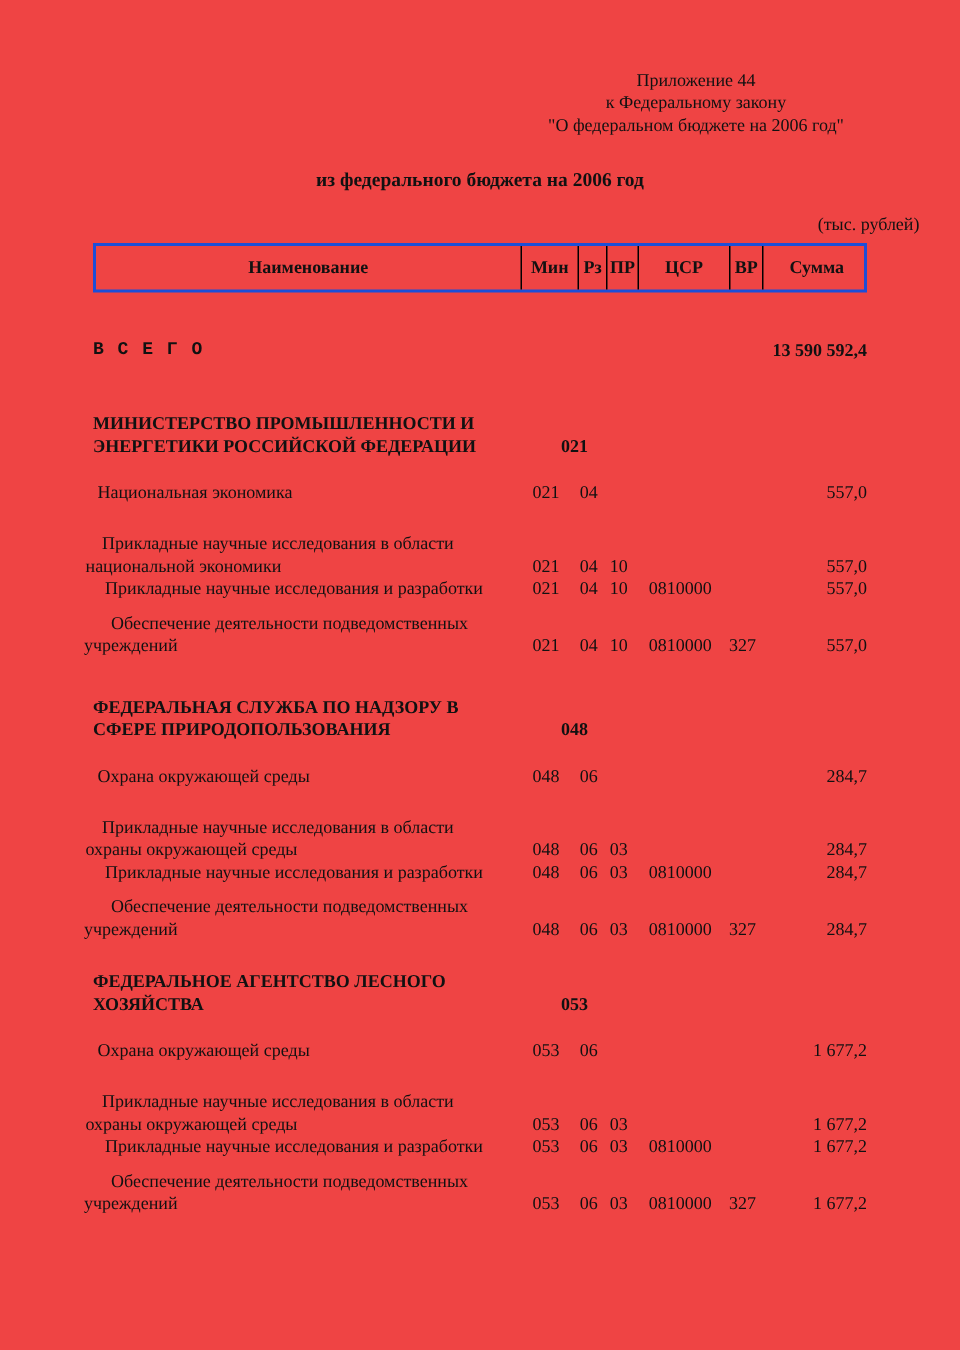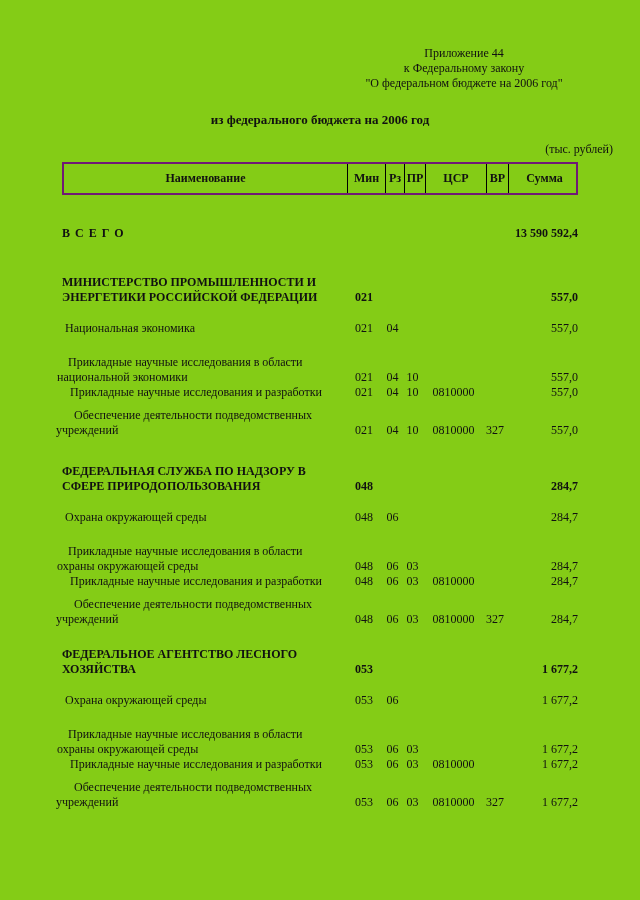--- a/index.html
+++ b/index.html
@@ -1,19 +1,19 @@
 <!DOCTYPE html>
 <html><head>
 <meta charset="utf-8">
 <style>
   * { box-sizing: border-box; }
   html, body { margin: 0; padding: 0; background: #888; }
   .page {
     width: 640px; height: 900px; margin: 0 auto;
-    background: #84cc16; color: #111;
+    background: #ef4444; color: #111;
     font-family: "Liberation Serif", "DejaVu Serif", serif;
     position: relative; overflow: hidden;
   }
   
   .appendix {
     margin: 46px 50px 0 auto; width: 252px;
     text-align: center; font-size: 12px; line-height: 15px;
   }
   
   .doc-title {
@@ -21,21 +21,21 @@
     font-weight: bold; font-size: 13px; line-height: 16px;
   }
   
   .units {
     width: 578px; text-align: right;
     font-size: 12px; margin-top: 14px; margin-left: 35px;
   }
   
   .thead {
     margin-left: 62px; margin-top: 5px; width: 516px; height: 33px;
-    border: 2px solid #701a75;
+    border: 2px solid #1d4ed8;
     display: grid;
     grid-template-columns: 283px 38px 19px 21px 61px 22px 72px;
     font-weight: bold; font-size: 12px;
   }
   .thead .hc {
     display: flex; align-items: center; justify-content: center;
     height: 100%;
   }
   .thead .hc + .hc { border-left: 1px solid #000; }
   
@@ -45,22 +45,22 @@
   }
   .row {
     display: grid;
     grid-template-columns: 289px 38px 19px 21px 61px 22px 72px;
     align-items: end;
   }
   .name { white-space: pre-line; }
   .num  { text-align: center; }
   .sum  { text-align: right; }
   .total { margin-top: 31px; font-weight: bold; }
-  .total .name { padding-left: 6px; letter-spacing: 1px; }
-  .sec-head { font-weight: bold; }
+  .total .name { padding-left: 6px; letter-spacing: 1px; font-family: Liberation Mono, monospace; }
+  .sec-head { font-weight: bold; gap: 19px; }
   .sec-head .name { padding-left: 6px; }
   .mt-s1 { margin-top: 34px; }
   .mt-s2 { margin-top: 26px; }
   .mt-s3 { margin-top: 20px; }
   .lvl1 .name { padding-left: 9px; }
   .lvl2 .name { padding-left: 1px; text-indent: 11px; }
   .lvl3 .name { padding-left: 14px; }
   .lvl4 .name { padding-left: 0;  text-indent: 18px; }
   .r1 { margin-top: 16px; }
   .r2 { margin-top: 19px; }

